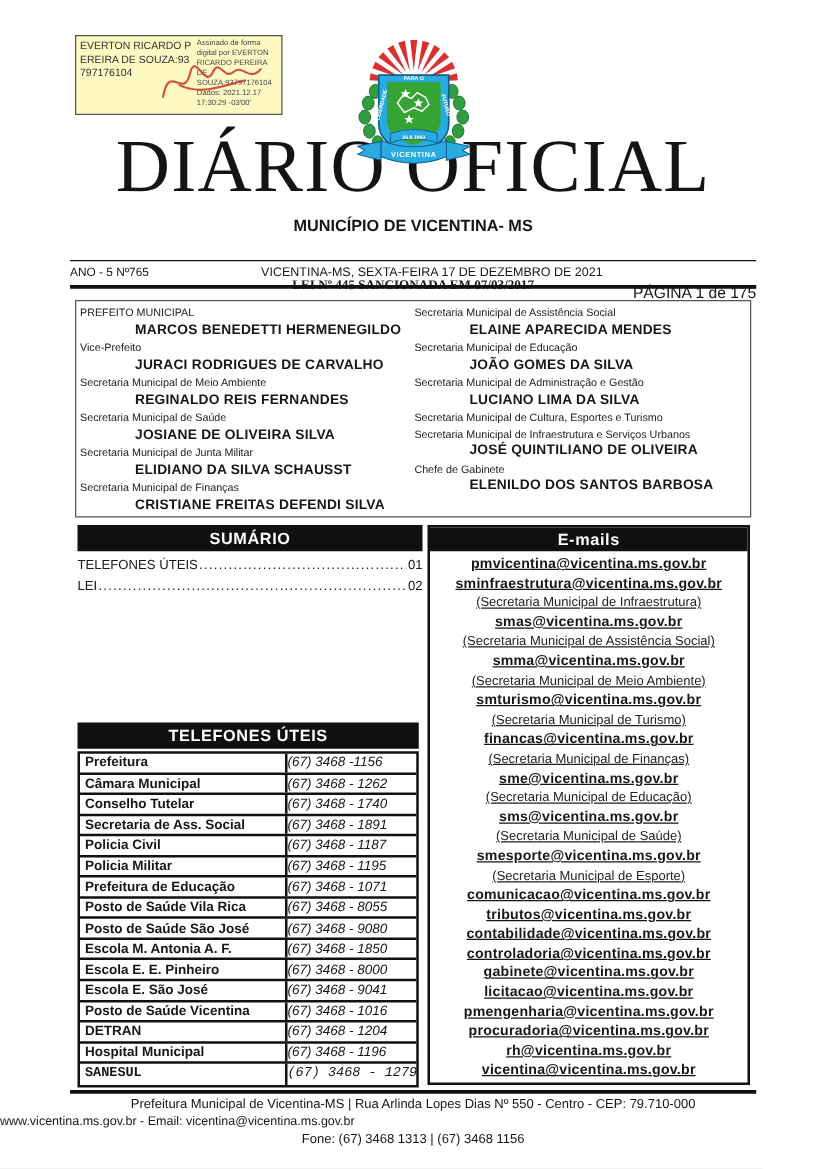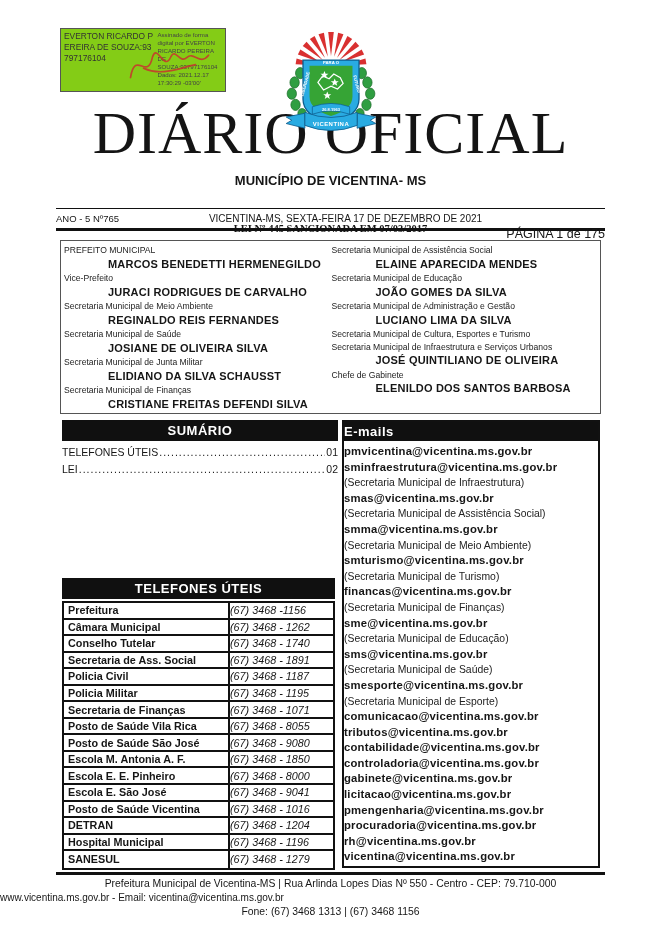--- a/index.html
+++ b/index.html
@@ -1,21 +1,21 @@
 <!DOCTYPE html>
 <html><head>
 <meta charset="utf-8">
 <style>
   html,body{margin:0;padding:0;background:#e8e8e8;}
   .page{position:relative;width:661px;height:935px;background:#ffffff;margin:0 auto;
         font-family:"Liberation Sans",sans-serif;color:#161616;overflow:hidden;}
 
   
   .sig-box{position:absolute;left:60px;top:28px;width:166px;height:64px;border:1px solid #555;
-           display:flex;box-sizing:border-box;background:#84cc16;}
+           display:flex;box-sizing:border-box;background:#fef9c3;}
   .sig-left{width:58%;font-size:8.4px;line-height:1.3;padding:2px 1px 0 3px;color:#333;word-break:break-all;}
   .sig-right{width:42%;font-size:6.1px;line-height:1.32;padding:2px 2px 0 2px;color:#444;word-break:break-word;}
   .sig-scribble{position:absolute;left:62px;top:4px;pointer-events:none;}
 
   
   .crest{position:absolute;left:50%;top:28px;transform:translateX(-50%);z-index:2;}
 
   
   .title{position:absolute;top:103px;left:0;width:100%;text-align:center;
          font-family:"Liberation Serif",serif;font-weight:400;font-size:60px;letter-spacing:1px;
@@ -48,32 +48,32 @@
   
   .sumario-list{position:absolute;top:444px;left:62px;width:276px;}
   .s-item{display:flex;align-items:baseline;font-size:10.5px;line-height:17px;}
   .s-dots{flex:1;overflow:hidden;white-space:nowrap;margin:0 1px;letter-spacing:1px;}
   .s-dots::after{content:"..............................................................................................................";}
 
   
   .tel-table{position:absolute;top:601px;left:62px;width:273px;height:269px;box-sizing:border-box;
              border:2px solid #111;}
   .tel-row{display:flex;height:16.56px;box-sizing:border-box;border-bottom:2px solid #111;align-items:center;}
-  .tel-row:last-child{border-bottom:none;}
+  .tel-row:last-child{border-bottom:none;font-family:Liberation Mono, monospace;}
   .tel-name{flex:0 0 166px;box-sizing:border-box;border-right:2px solid #111;height:100%;
             font-weight:700;font-size:10.8px;padding:0 0 0 4px;display:flex;align-items:center;white-space:nowrap;}
   .tel-phone{flex:1;font-style:italic;font-size:10.8px;text-align:left;white-space:nowrap;}
 
   
   .emails-box{position:absolute;top:420px;left:342px;width:258px;height:448px;box-sizing:border-box;
               border:2px solid #111;background:#fff;}
-  .emails-header{background:#101010;color:#fff;font-weight:700;font-size:13px;
+  .emails-header{background:#101010;color:#fff;font-weight:700;font-size:13px;text-align:center;
                  line-height:19px;height:19px;letter-spacing:.5px;}
   .emails-body{padding-top:3px;}
-  .email-line{line-height:15.6px;white-space:nowrap;}
+  .email-line{text-align:center;line-height:15.6px;white-space:nowrap;text-decoration:underline;}
   .email-line[data-kind="email"]{font-weight:700;font-size:11.3px;letter-spacing:.2px;}
   .email-line[data-kind="desc"]{font-weight:400;font-size:10.4px;color:#222;}
 
   
   .footer-rule{position:absolute;top:872px;left:56px;width:549px;height:0;border-top:3px solid #111;}
   .footer-l1{position:absolute;top:878px;left:0;width:100%;text-align:center;font-size:10.4px;}
   .footer-l2{position:absolute;top:892px;left:0;width:100%;text-align:left;font-size:10px;}
   .footer-l3{position:absolute;top:906px;left:0;width:100%;text-align:center;font-size:10.4px;}
 </style>
 </head>
@@ -271,21 +271,21 @@
         <div class="tel-name">Policia Civil</div>
         <div class="tel-phone">(67) 3468 - 1187</div>
       </div>
 
       <div class="tel-row">
         <div class="tel-name">Policia Militar</div>
         <div class="tel-phone">(67) 3468 - 1195</div>
       </div>
 
       <div class="tel-row">
-        <div class="tel-name">Secretaria de Finanças</div>
+        <div class="tel-name">Prefeitura de Educação</div>
         <div class="tel-phone">(67) 3468 - 1071</div>
       </div>
 
       <div class="tel-row">
         <div class="tel-name">Posto de Saúde Vila Rica</div>
         <div class="tel-phone">(67) 3468 - 8055</div>
       </div>
 
       <div class="tel-row">
         <div class="tel-name">Posto de Saúde São José</div>

